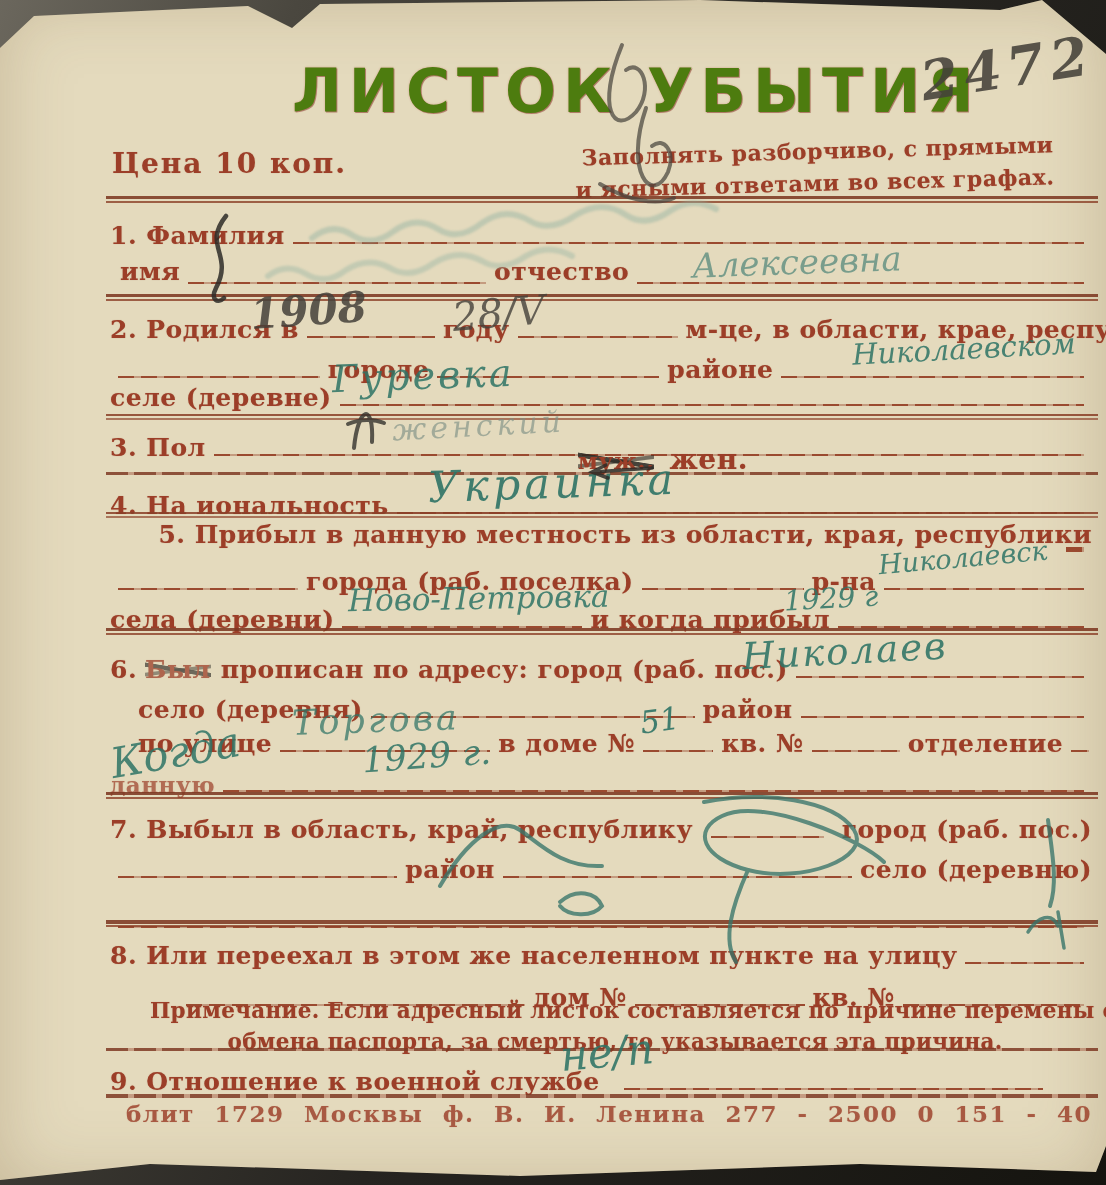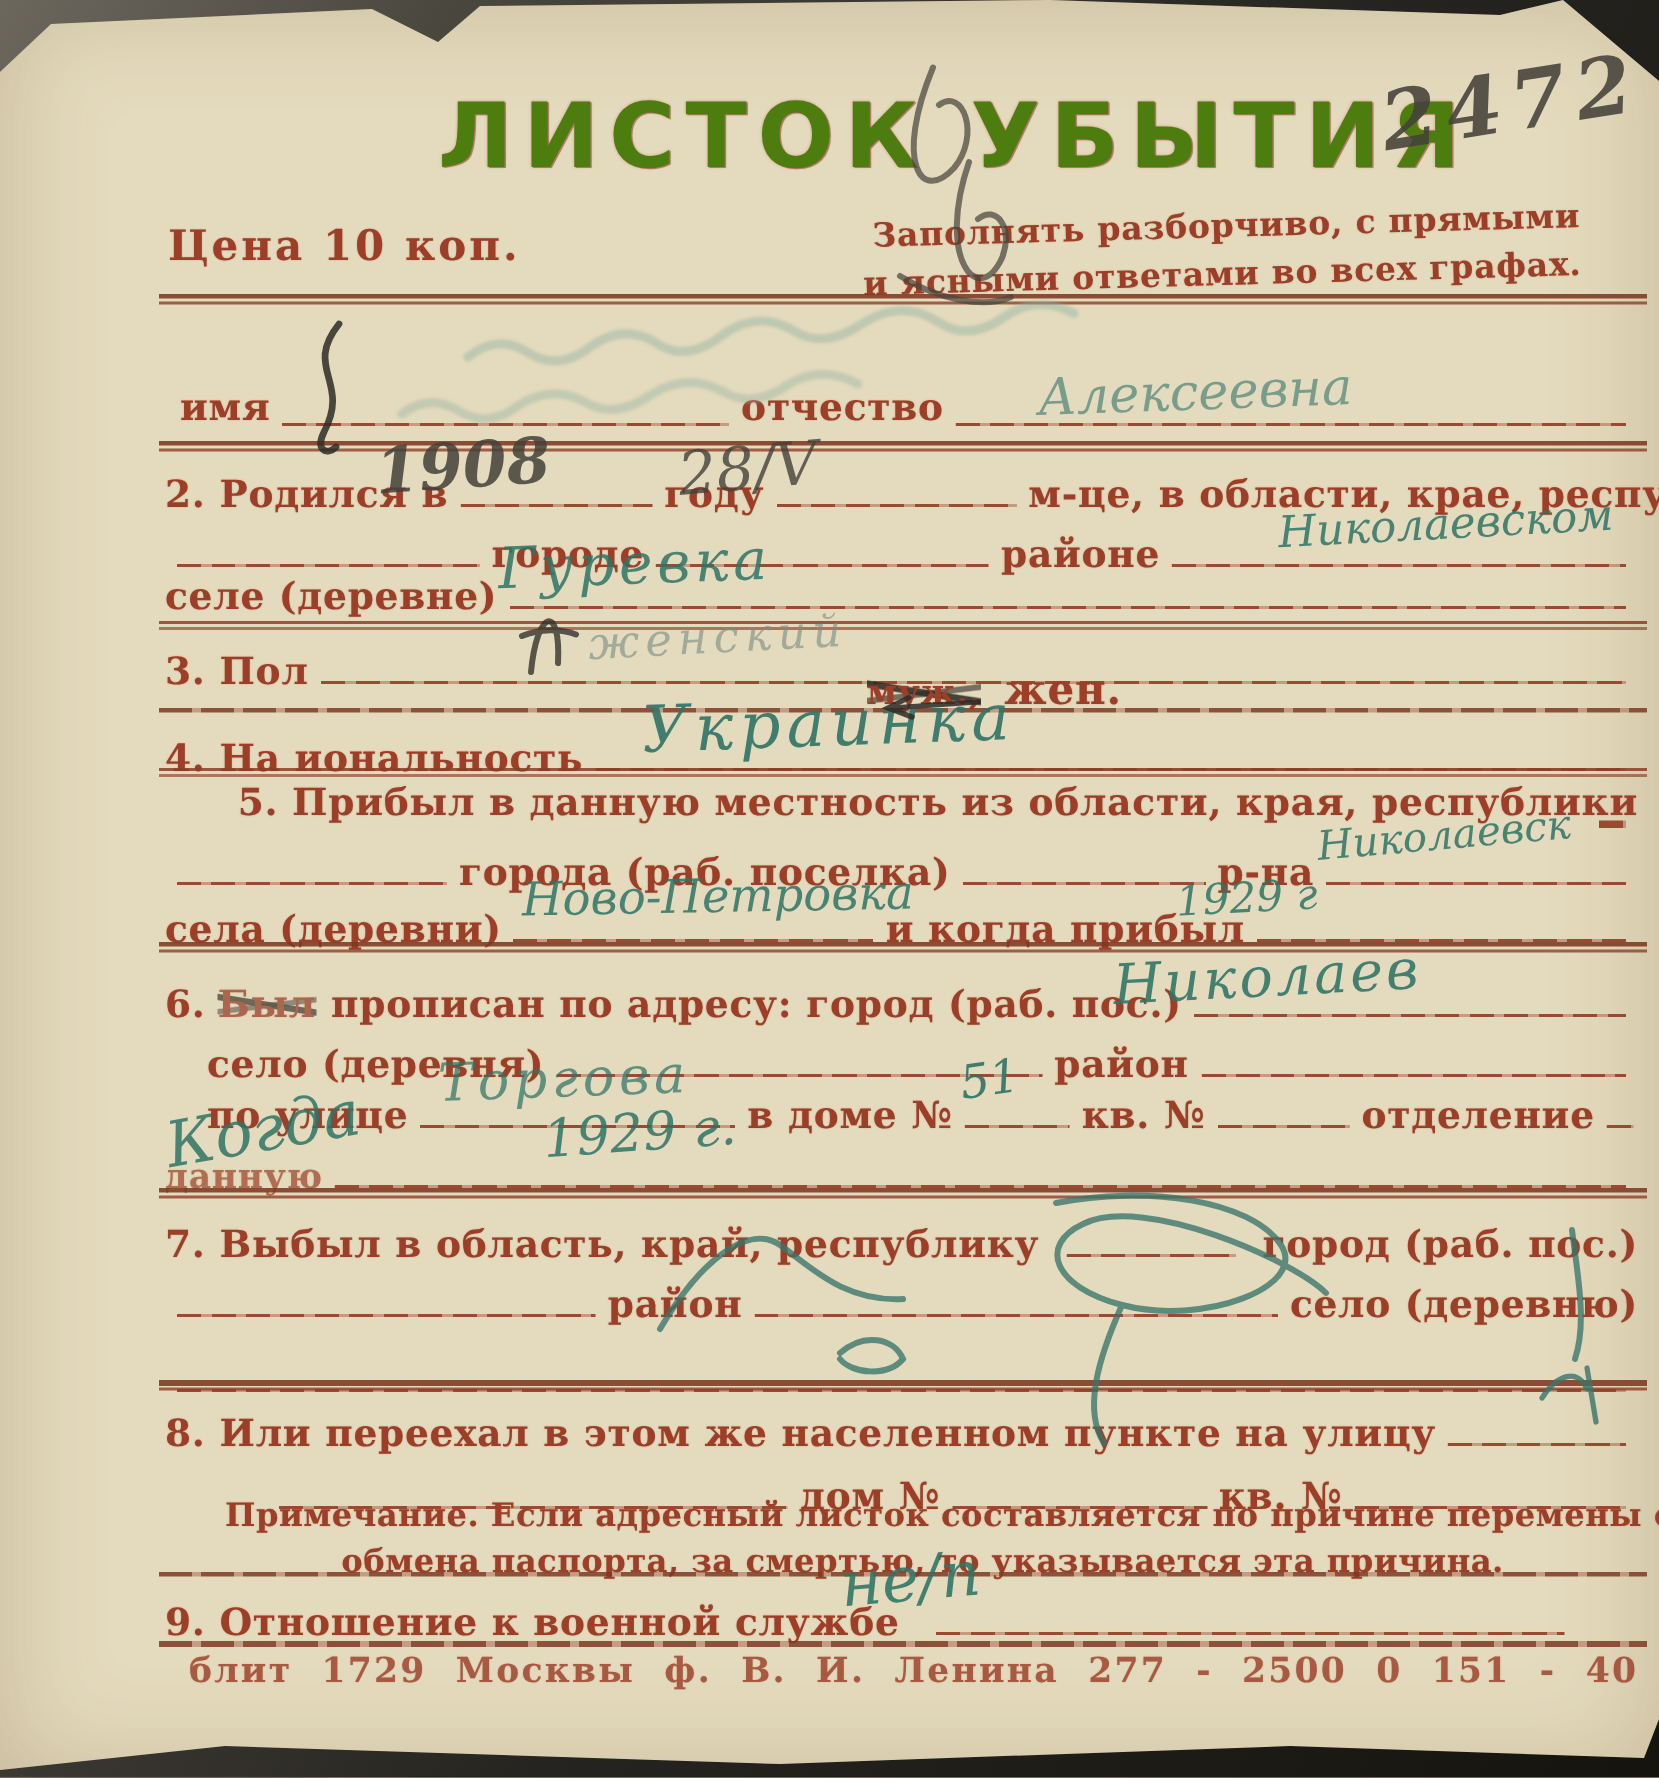--- a/index.html
+++ b/index.html
@@ -72,20 +72,24 @@
     <h1 class="title">ЛИСТОК УБЫТИЯ</h1>
     <div class="hw pencil" style="left:920px; top:36px; font-size:54px; letter-spacing:6px; transform:rotate(-9deg); font-weight:700; opacity:.88;">2472</div>
     <div class="price p">Цена 10 коп.</div>
     <div class="instr p">
       <div>Заполнять разборчиво, с прямыми</div>
       <div>и ясными ответами во всех графах.</div>
     </div>
 
     <div class="hr hr-heavy" style="top:196px;"></div>
 
+    <div class="row" style="top:214px;">
+      <span class="p">1. Фамилия</span>
+        <i class="ln"></i>
+    </div>
     <div class="row" style="top:254px;align-items:center;">
       <span class="p" style="margin-left:10px;">имя</span>
       <i class="ln" style="flex-grow:2;"></i>
       <span class="p">отчество</span>
       <i class="ln" style="flex-grow:3;"></i>
     </div>
     <div class="hw ink-faded" style="left:692px; top:242px; font-size:34px; transform:rotate(-2deg); opacity:.8;">Алексеевна</div>
 
     <div class="hr hr-heavy" style="top:294px;"></div>
 

